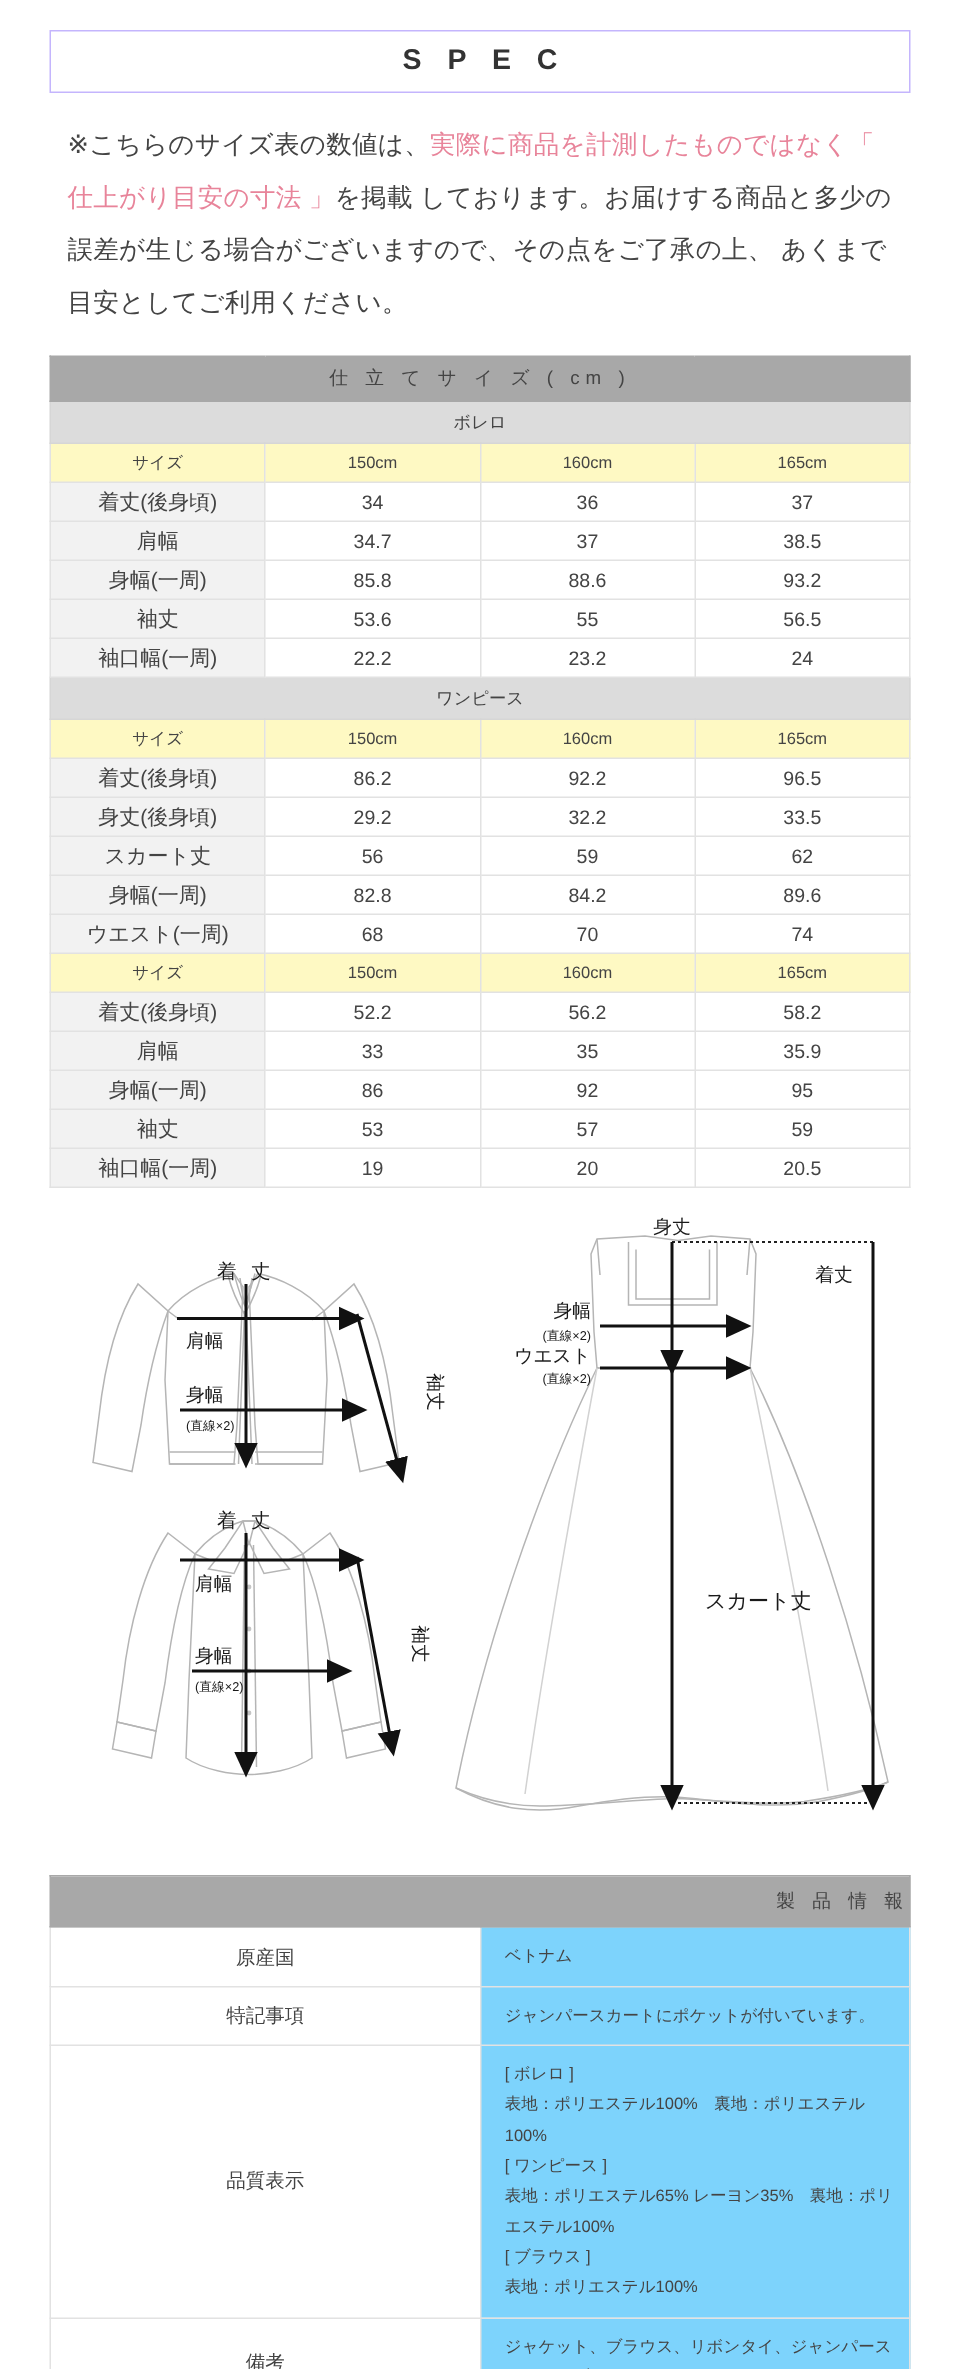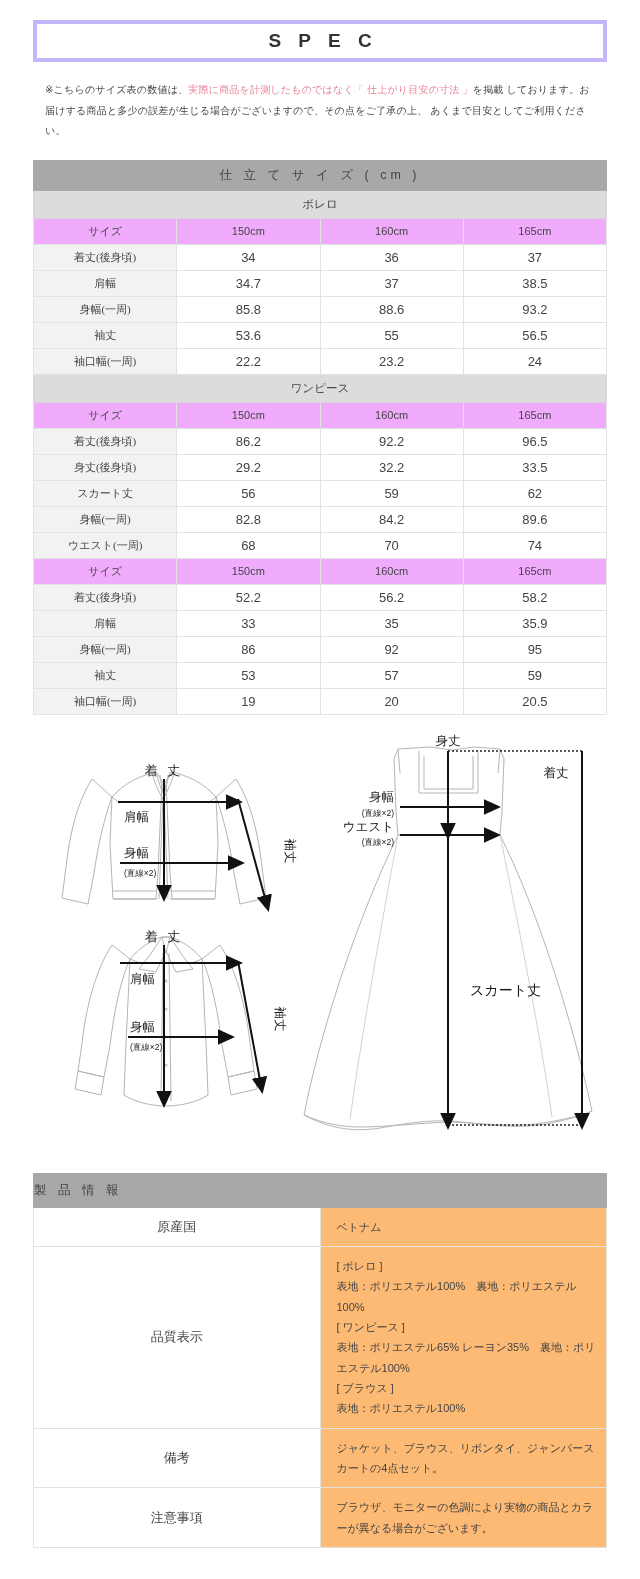--- a/index.html
+++ b/index.html
@@ -11,37 +11,37 @@
     font-family: "Liberation Sans", "DejaVu Sans", sans-serif;
     color: #3c3c3c;
     -webkit-font-smoothing: antialiased;
   }
   .page { width: 640px; padding: 0; position: relative; }
 
   
   .spec-box {
     margin: 20px 33px 0 33px;
     height: 42px;
-    border: 4px solid #c4b5fd;
+    border: 1px solid #c4b5fd;
     display: flex;
     align-items: center;
     justify-content: center;
   }
   .spec-title {
     font-size: 19px;
     letter-spacing: 6px;
     color: #333333;
     font-weight: 700;
     padding-left: 6px;
   }
 
   
   .intro {
     margin: 18px 45px 0 45px;
-    font-size: 10px;
+    font-size: 17px;
     line-height: 2.05;
     color: #444444;
     letter-spacing: 0.2px;
   }
   .accent { color: #e8849a; }
 
   
   .tbl-wrap { margin: 18px 33px 0 33px; border-radius: 15px; }
   table.spec-table {
     width: 100%;
@@ -65,22 +65,22 @@
     height: 30px !important;
     border-color: #a8a8a8 !important;
   }
   .t-group-head {
     background: #dcdcdc;
     color: #4a4a4a;
     font-size: 11.5px;
     height: 28px !important;
     border-color: #d6d6d6 !important;
   }
-  .t-sizehdr { background: #f0abfc; color: #444; }
-  .t-rowlabel { background: #f2f2f2; color: #444; font-size: 11px; font-family: Liberation Serif, serif; }
+  .t-sizehdr { background: #fef9c3; color: #444; }
+  .t-rowlabel { background: #f2f2f2; color: #444; font-size: 14px; }
   .t-val { background: #ffffff; color: #3a3a3a; font-size: 13px; }
 
   
   .diagram-wrap { margin: 8px 0 0 0; width: 640px; }
   .diagram-wrap svg { display: block; }
 
   
   .info-wrap { margin: 20px 33px 26px 33px; }
   table.info-table {
     width: 100%;
@@ -90,35 +90,35 @@
   }
   table.info-table td {
     border: 1px solid #e2e2e2;
     padding: 9px 10px;
     vertical-align: middle;
     color: #444;
   }
   .info-head {
     background: #a8a8a8;
     color: #ffffff;
-    text-align: left;
+    text-align: right;
     font-size: 12.5px;
     letter-spacing: 4px;
     padding: 8px 0 !important;
     border-color: #a8a8a8 !important;
   }
   .info-label {
     width: 25%;
     text-align: center;
     background: #ffffff;
     font-size: 13px;
   }
   .info-value {
     text-align: left;
-    background: #fdba74;
+    background: #7dd3fc;
     line-height: 1.85;
     padding-left: 16px !important;
     font-size: 11px;
   }
   .info-value .ln { display: block; }
 </style>
 </head>
 <body>
 
 <div class="page">
@@ -399,20 +399,26 @@
     <table class="info-table">
       <tbody>
         <tr>
           <td class="info-head" colspan="2">製 品 情 報</td>
         </tr>
 
       <tr>
             <td class="info-label">原産国</td>
             <td class="info-value">
               <span class="ln">ベトナム</span>
+            </td>
+          </tr>
+          <tr>
+            <td class="info-label">特記事項</td>
+            <td class="info-value">
+              <span class="ln">ジャンパースカートにポケットが付いています。</span>
             </td>
           </tr>
           <tr>
             <td class="info-label">品質表示</td>
             <td class="info-value">
               <span class="ln">[ ボレロ ]</span>
               <span class="ln">表地：ポリエステル100%　裏地：ポリエステル100%</span>
               <span class="ln">[ ワンピース ]</span>
               <span class="ln">表地：ポリエステル65% レーヨン35%　裏地：ポリエステル100%</span>
               <span class="ln">[ ブラウス ]</span>

